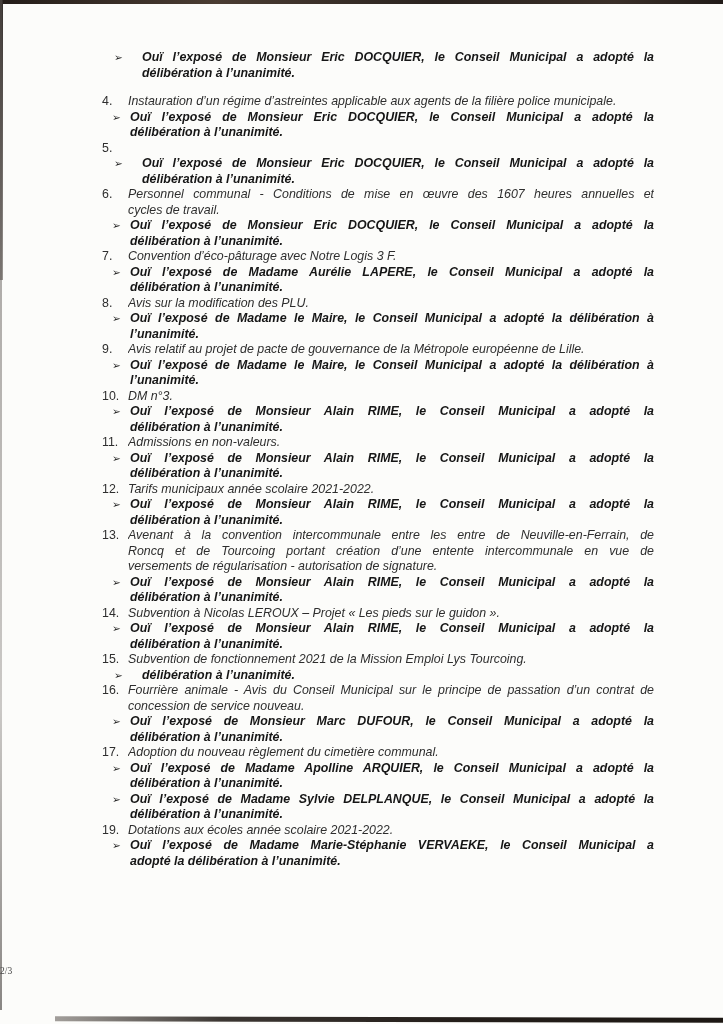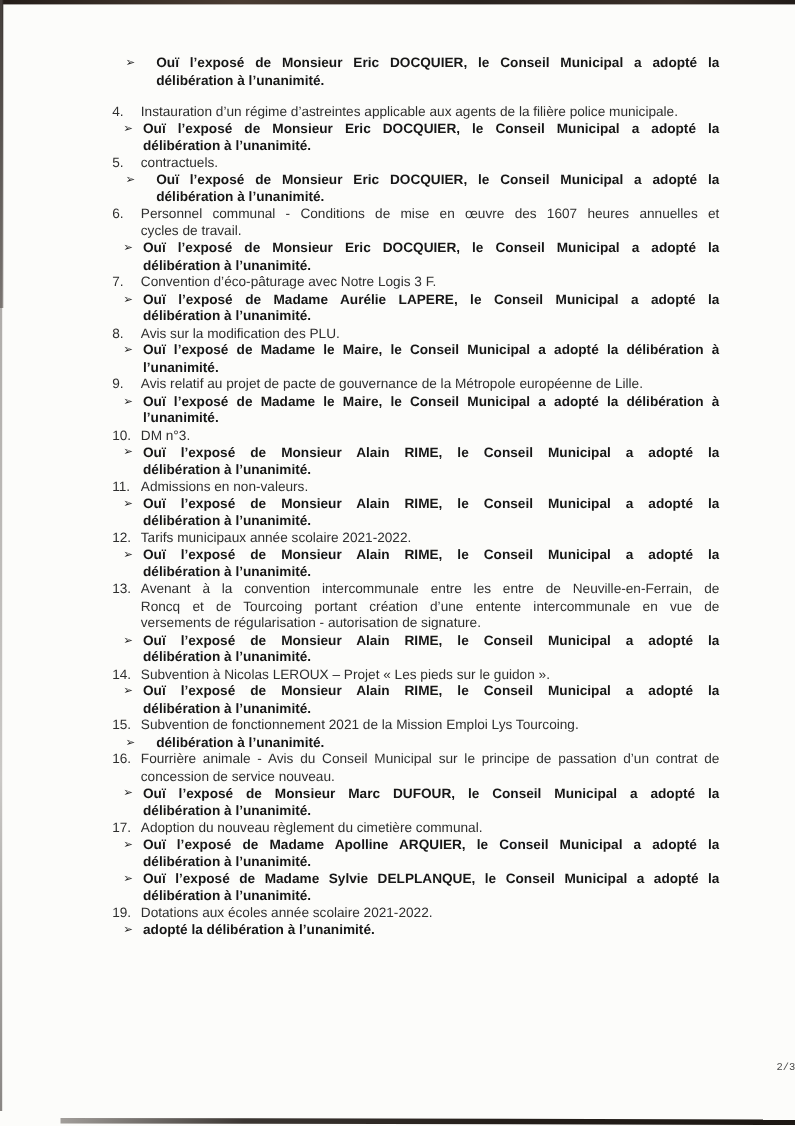--- a/index.html
+++ b/index.html
@@ -14,33 +14,33 @@
     background:linear-gradient(90deg,#241d19,#4a3c32 30%,#2a231f 60%,#3a2f28 85%,#211b18);}
   .edge-left-dark{position:absolute;left:0;top:0;width:3px;height:280px;
     background:linear-gradient(180deg,#36302d,rgba(70,63,58,0.55));}
   .edge-left-hair{position:absolute;left:0;top:0;width:2px;height:1010px;
     background:linear-gradient(180deg,rgba(80,74,70,0.55),rgba(110,104,100,0.35) 70%,rgba(60,55,52,0.6));}
   .edge-bottom{position:absolute;left:55px;right:0;top:1017px;height:5px;
     background:linear-gradient(90deg,rgba(52,44,38,0.45),rgba(38,32,28,0.9) 25%,#241e1a 60%,#1d1814);
     transform:rotate(0.12deg);}
   
   .content{position:absolute;left:102px;top:50px;width:552px;}
-  .line{height:15.5px;overflow:hidden;}
+  .line{height:15.5px;overflow:hidden;font-style:italic;}
   .j{text-align:justify;text-align-last:justify;}
   .item-row{display:flex;}
   .num{flex:0 0 26px;}
   .ibody{flex:1;min-width:0;}
   .res{display:flex;padding-left:10px;font-weight:bold;color:#161616;}
   .res.wide{padding-left:12px;}
   .arrow{flex:0 0 18px;font-size:10.5px;color:#242424;line-height:15.5px;font-weight:normal;}
   .res.wide .arrow{flex-basis:28px;}
   .rbody{flex:1;min-width:0;}
   .intro{margin-bottom:13px;}
-  .footer{position:absolute;left:0;right:0;top:965px;text-align:right;
-    font-family:Liberation Mono, monospace;font-size:9.5px;line-height:12px;color:#4a4a4a;}
+  .footer{position:absolute;left:0;right:0;top:965px;text-align:left;
+    font-family:Liberation Serif, serif;font-size:9.5px;line-height:12px;color:#4a4a4a;}
 </style>
 </head>
 <body>
 
 <div class="page">
   <div class="edge-top"></div>
   <div class="edge-left-dark"></div>
   <div class="edge-left-hair"></div>
   <div class="edge-bottom"></div>
 
@@ -64,21 +64,20 @@
           <div class="rbody">
             <div class="line j">Ouï l’exposé de Monsieur Eric DOCQUIER, le Conseil Municipal a adopté la</div>
             <div class="line">délibération à l’unanimité.</div>
           </div>
         </div>
       </div>
       <div class="item">
         <div class="item-row">
           <span class="num">5.</span>
           <div class="ibody">
-            <div class="line">contractuels.</div>
           </div>
         </div>
         <div class="res wide">
           <span class="arrow">➢</span>
           <div class="rbody">
             <div class="line j">Ouï l’exposé de Monsieur Eric DOCQUIER, le Conseil Municipal a adopté la</div>
             <div class="line">délibération à l’unanimité.</div>
           </div>
         </div>
       </div>
@@ -277,20 +276,21 @@
       <div class="item">
         <div class="item-row">
           <span class="num">19.</span>
           <div class="ibody">
             <div class="line">Dotations aux écoles année scolaire 2021-2022.</div>
           </div>
         </div>
         <div class="res">
           <span class="arrow">➢</span>
           <div class="rbody">
+            <div class="line j">Ouï l’exposé de Madame Marie-Stéphanie VERVAEKE, le Conseil Municipal a</div>
             <div class="line">adopté la délibération à l’unanimité.</div>
           </div>
         </div>
       </div>
     </div>
 
   <div class="footer">2/3</div>
 </div>
 
 </body></html>

